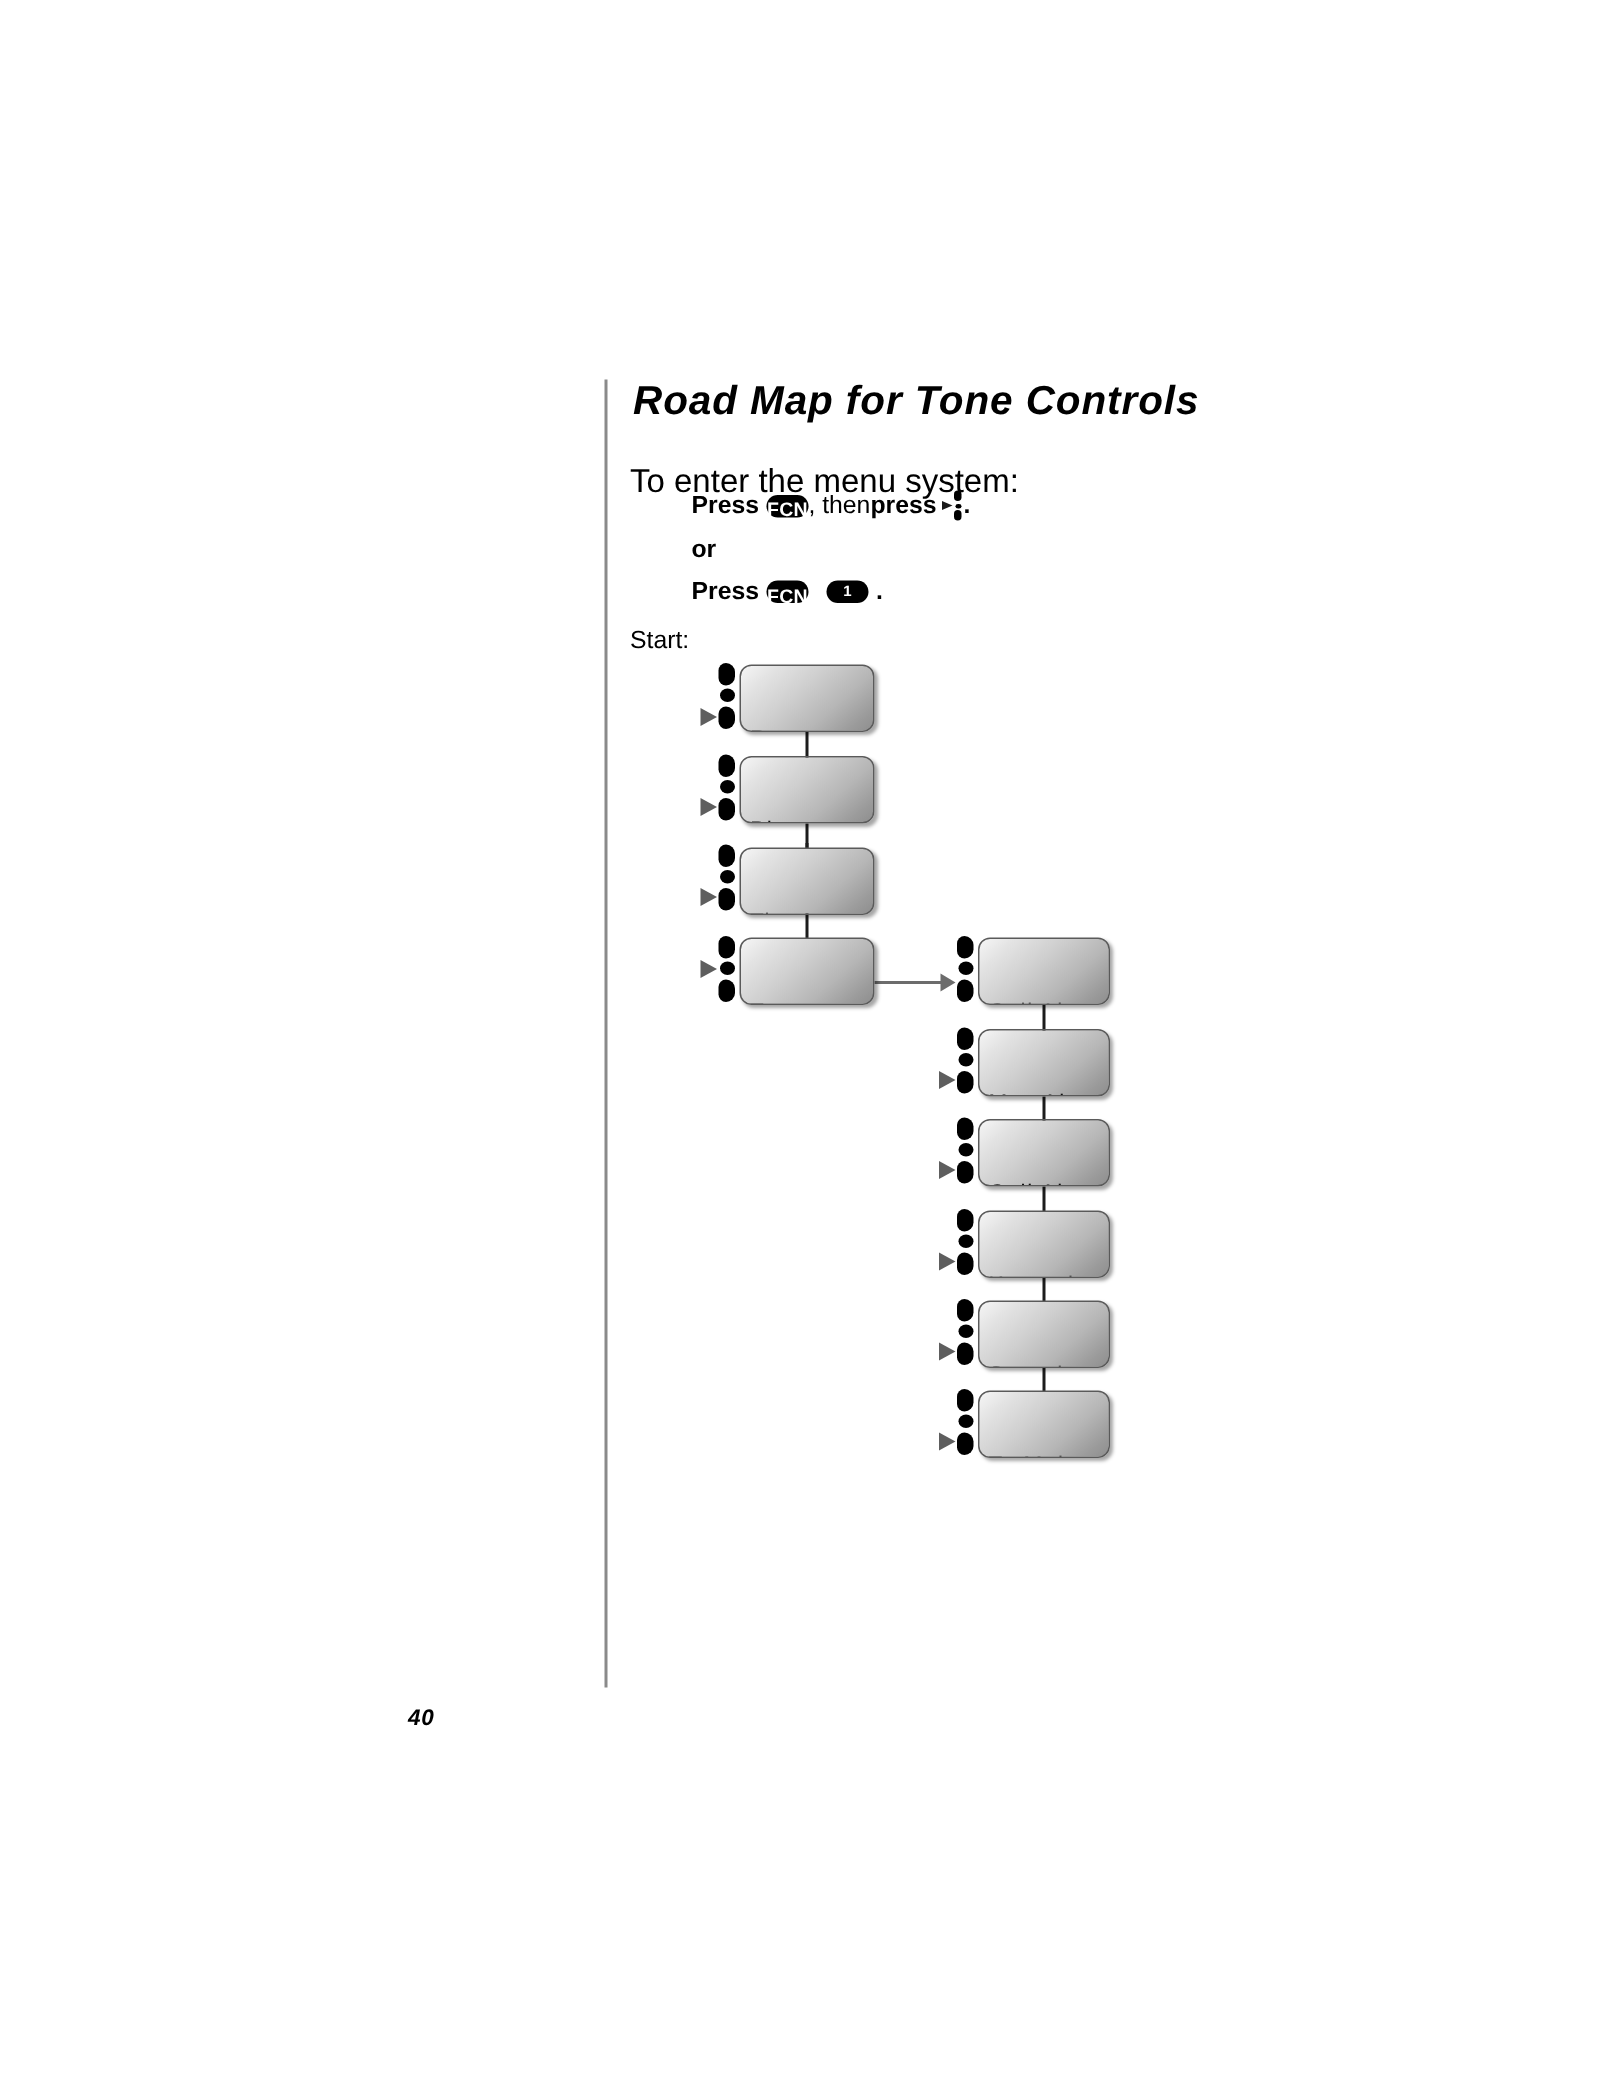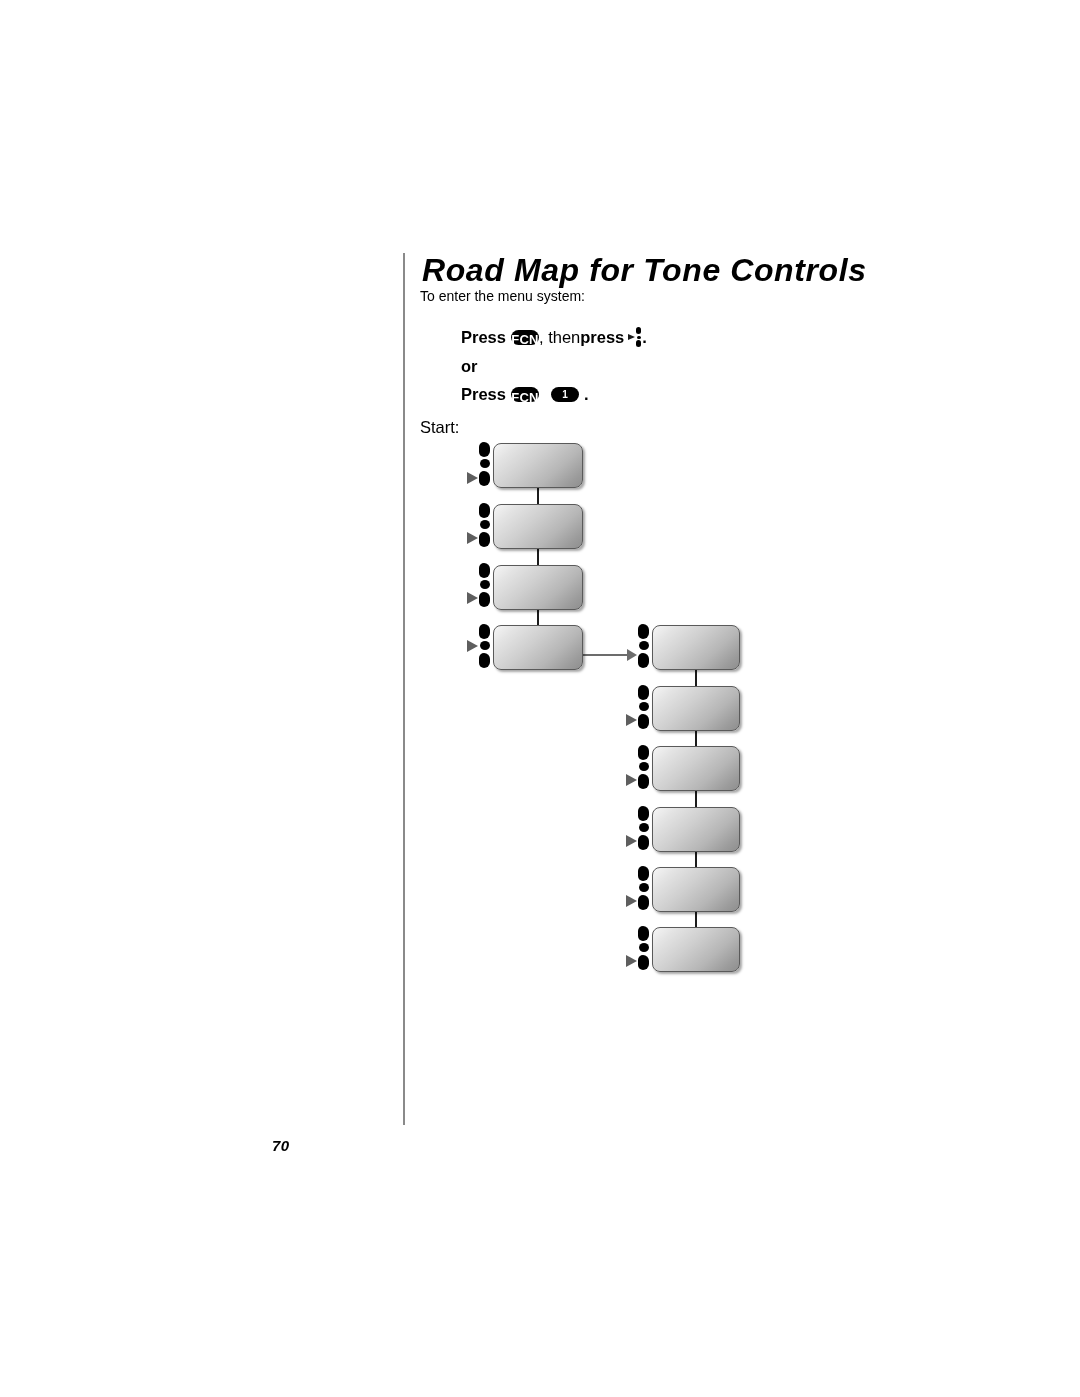--- a/index.html
+++ b/index.html
@@ -44,30 +44,30 @@
   }
 
   
   #page-title {
     position: absolute;
     left: 422px;
     top: 252px;
     font-family: "Liberation Sans", sans-serif;
     font-weight: bold;
     font-style: italic;
-    font-size: 32px;
+    font-size: 27px;
     letter-spacing: 0.6px;
     white-space: nowrap;
   }
 
   #intro-line {
     position: absolute;
     left: 420px;
-    top: 288px;
-    font-size: 14px;
+    top: 308px;
+    font-size: 22px;
     white-space: nowrap;
   }
 
   #start-label {
     position: absolute;
     left: 420px;
     top: 418px;
     font-size: 16.5px;
     white-space: nowrap;
   }
@@ -414,15 +414,15 @@
         <span class="kdot"></span>
         <span class="kbar bot"></span>
     </div>
     <div class="node-box" style="left:652px; top:927px; width:88px; height:45px;">
       <div>To Main</div>
       
     </div>
 
   </div>
 
-  <div id="page-number">70</div>
+  <div id="page-number">40</div>
 
 </div>
 
 </body></html>

